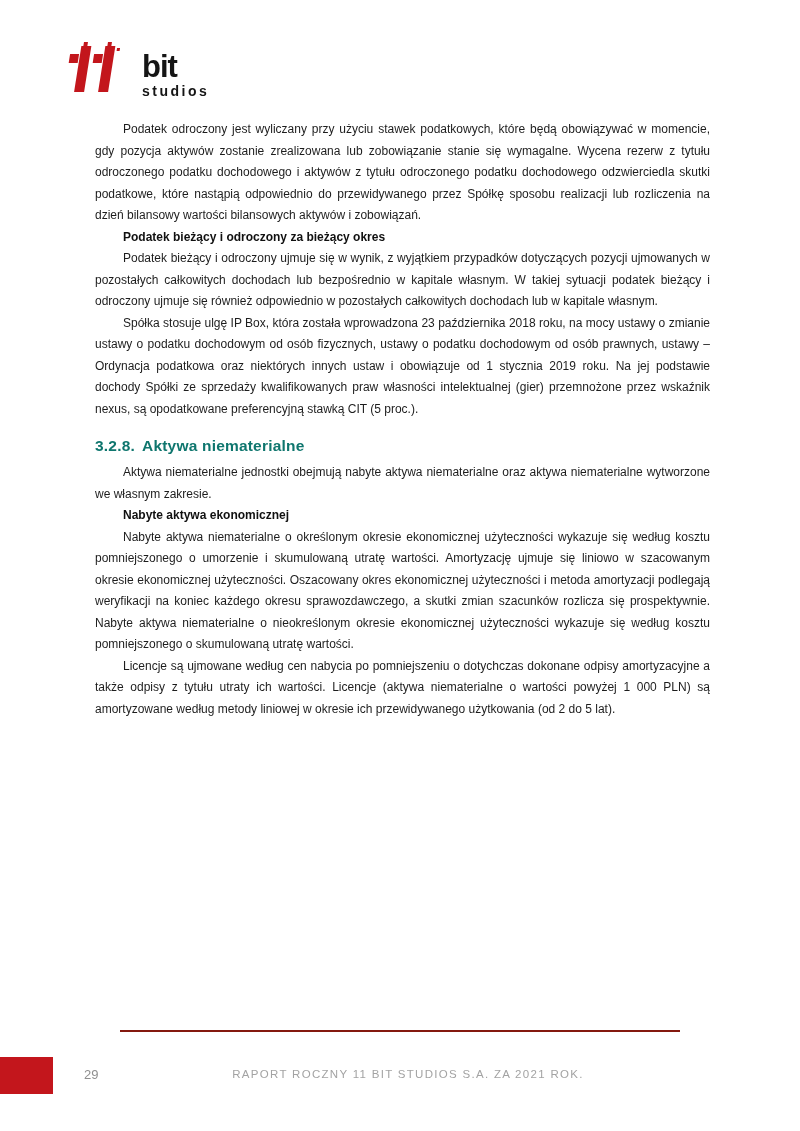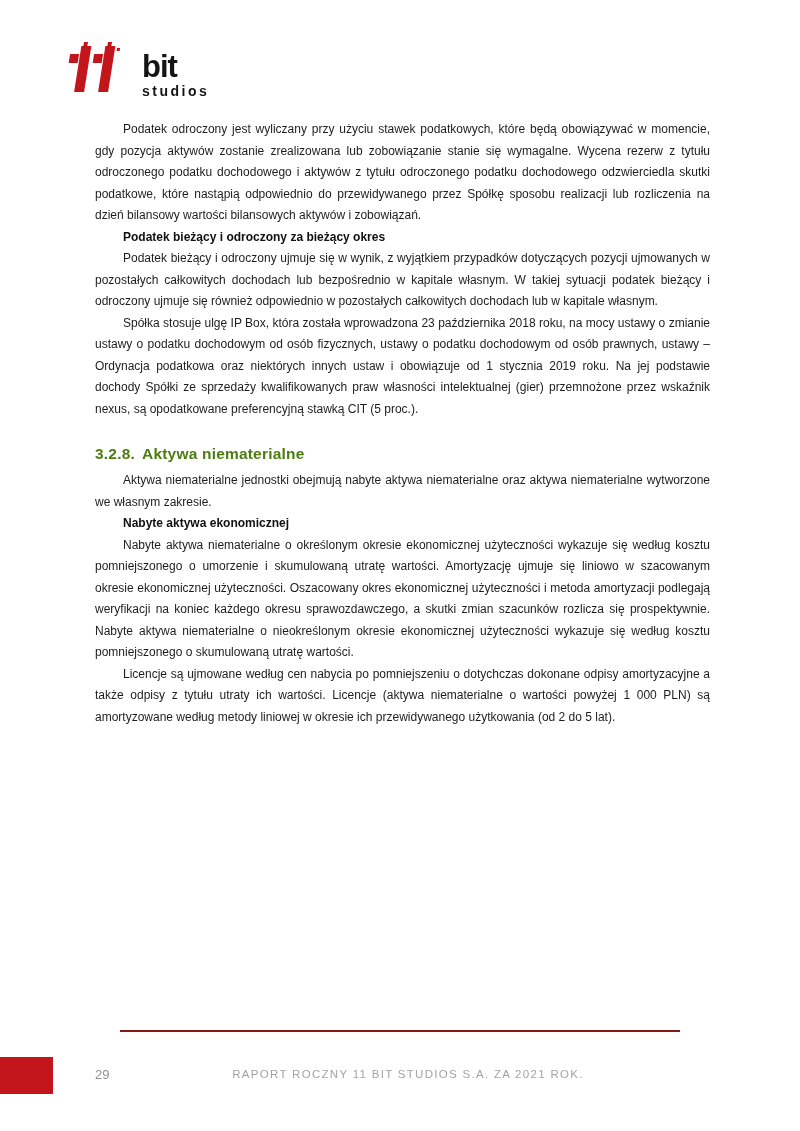--- a/index.html
+++ b/index.html
@@ -59,25 +59,25 @@
   .sub-heading {
     font-size: 12px;
     line-height: 21.5px;
     font-weight: bold;
     color: #101010;
     padding-left: 28px;
     text-align: left;
   }
   .sub-heading + .para { margin-top: 0; }
   .section-heading {
-    margin: 24px 0 6px 0;
+    margin: 16px 0 6px 0;
     font-size: 15.5px;
     line-height: 20px;
     font-weight: bold;
-    color: #4d7c0f;
+    color: #0f766e;
     letter-spacing: 0.2px;
     text-align: left;
   }
   .section-heading .sec-num { margin-right: 7px; }
 
   
   .footer-line {
     position: absolute;
     left: 120px;
     top: 1030px;
@@ -88,21 +88,21 @@
   .footer-block {
     position: absolute;
     left: 0;
     top: 1057px;
     width: 53px;
     height: 37px;
     background: #c3161c;
   }
   .footer-page-number {
     position: absolute;
-    left: 95px;
+    left: 84px;
     top: 1067px;
     font-size: 13px;
     color: #8f8f8f;
   }
   .footer-title {
     position: absolute;
     left: 8px;
     top: 1068px;
     width: 100%;
     text-align: center;

